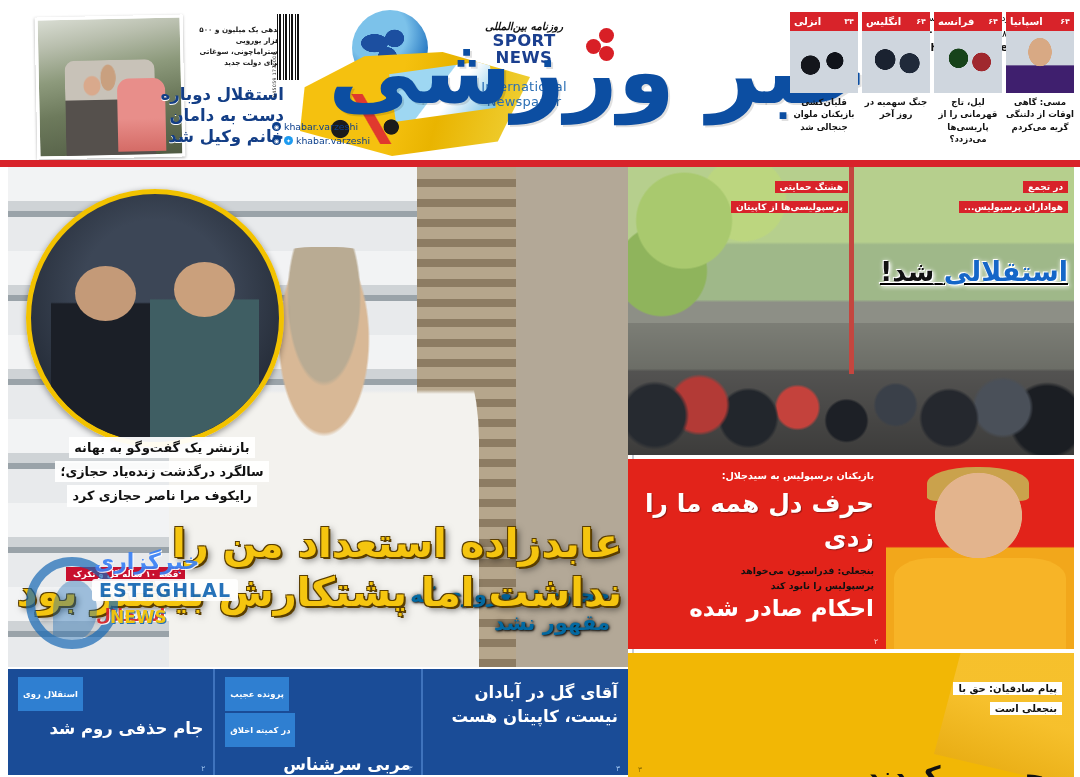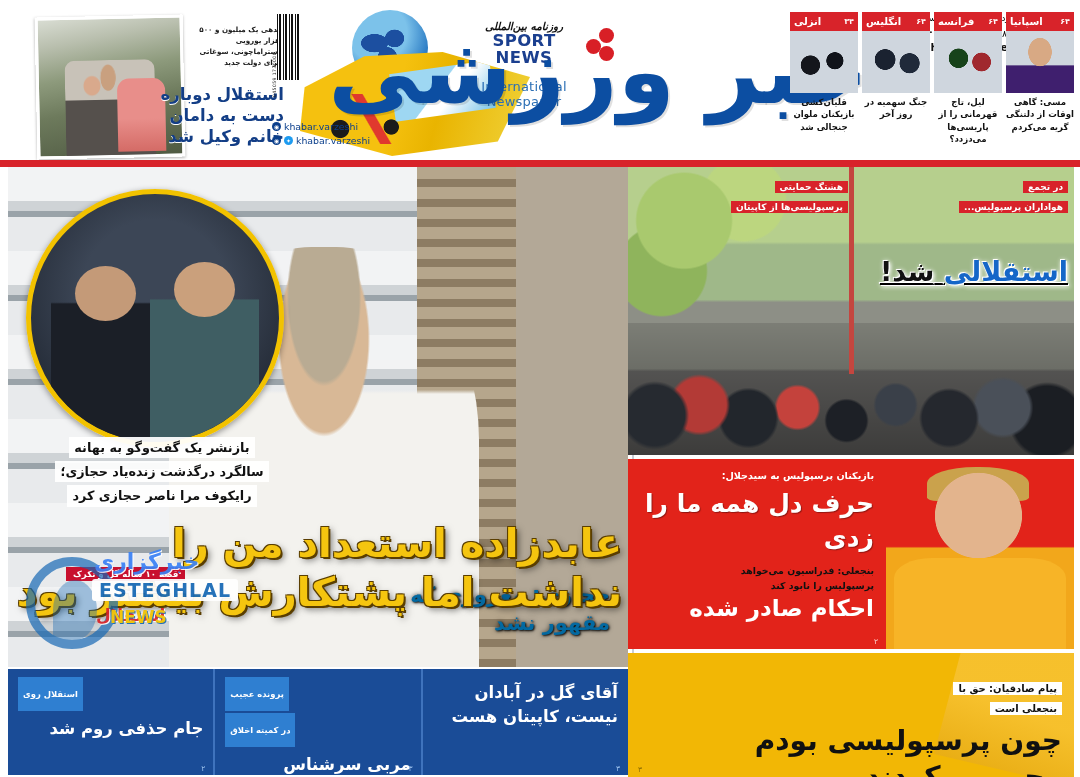--- a/index.html
+++ b/index.html
@@ -480,21 +480,21 @@
         <div class="shirt"></div>
       </div>
 
       <div class="yellow-box">
         <div class="yarm"></div>
         <div class="y-kicker">
           <span>پیام صادقیان: حق با</span><br>
           <span>بنجعلی است</span>
         </div>
         <div class="y-head">
-          <span>چون پرسپولیسی بودم</span><br>
+          <br>
           <span>محرومم کردند</span>
         </div>
         <div class="y-pg">۳</div>
       </div>
 
     </div>
   </div>
 </div>
 
 </body></html>

